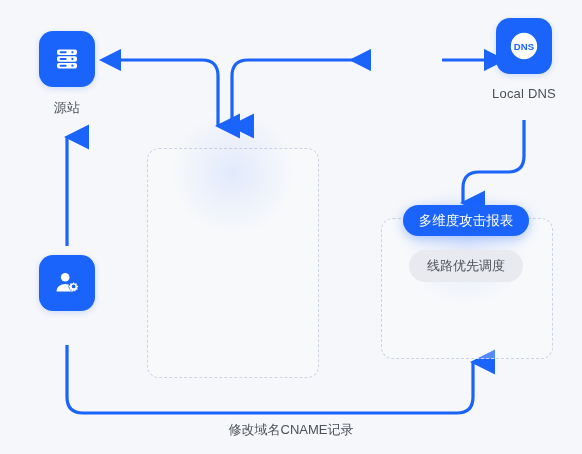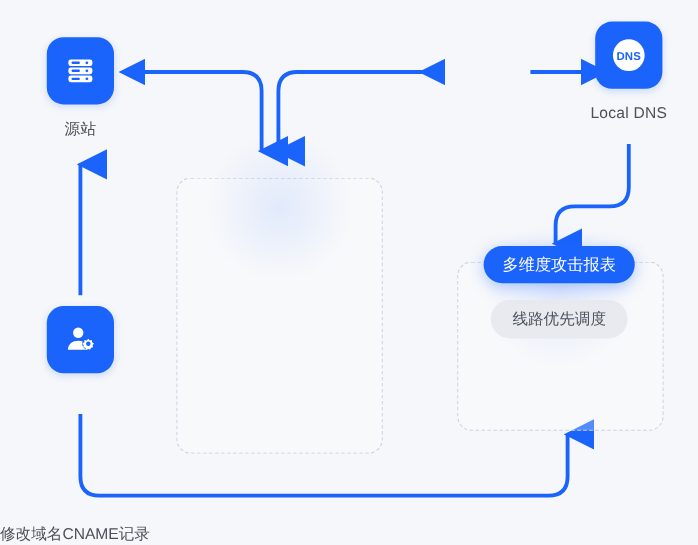--- a/index.html
+++ b/index.html
@@ -58,22 +58,21 @@
 
   .glow{
     position:absolute;border-radius:50%;
     background:radial-gradient(circle, rgba(26,99,251,.10) 0%, rgba(26,99,251,0) 70%);
     pointer-events:none;z-index:1;
   }
 
   .bottom-caption{
     position:absolute;
     font-size:13px;color:#4b5059;white-space:nowrap;
-    text-align:left;
-    margin-top:15px;
+    text-align:center;
   }
   svg{display:block;}
 </style>
 </head>
 <body>
 
 <div id="stage">
 
   <svg id="wires" viewBox="0 0 582 454">
     <defs>

